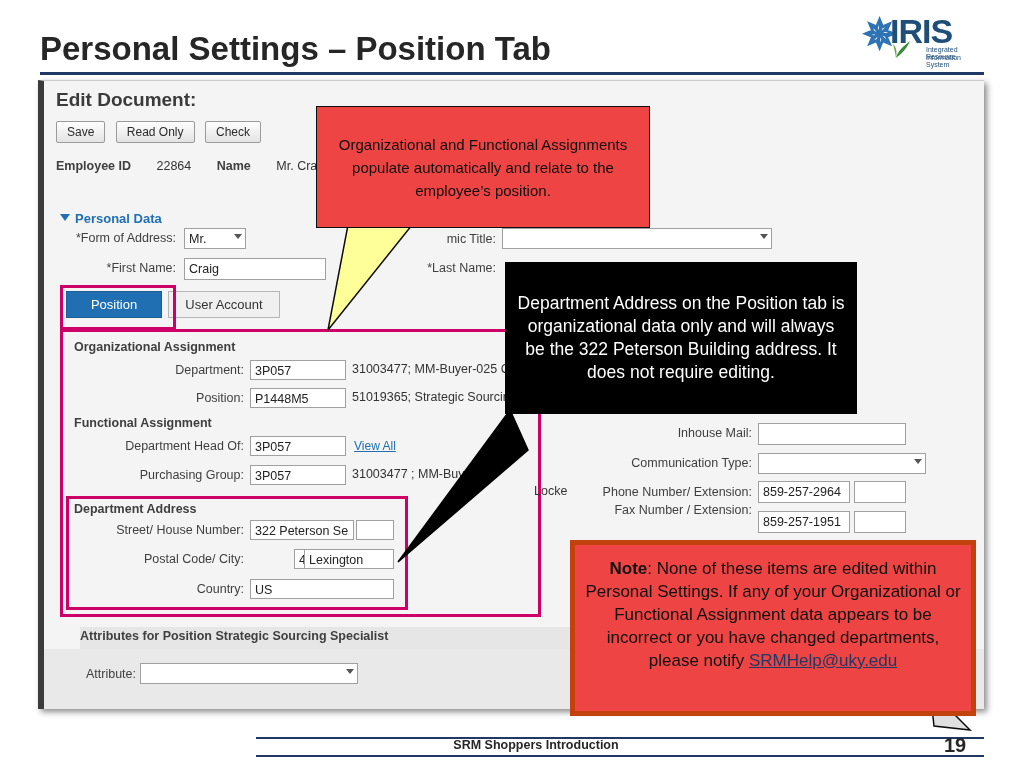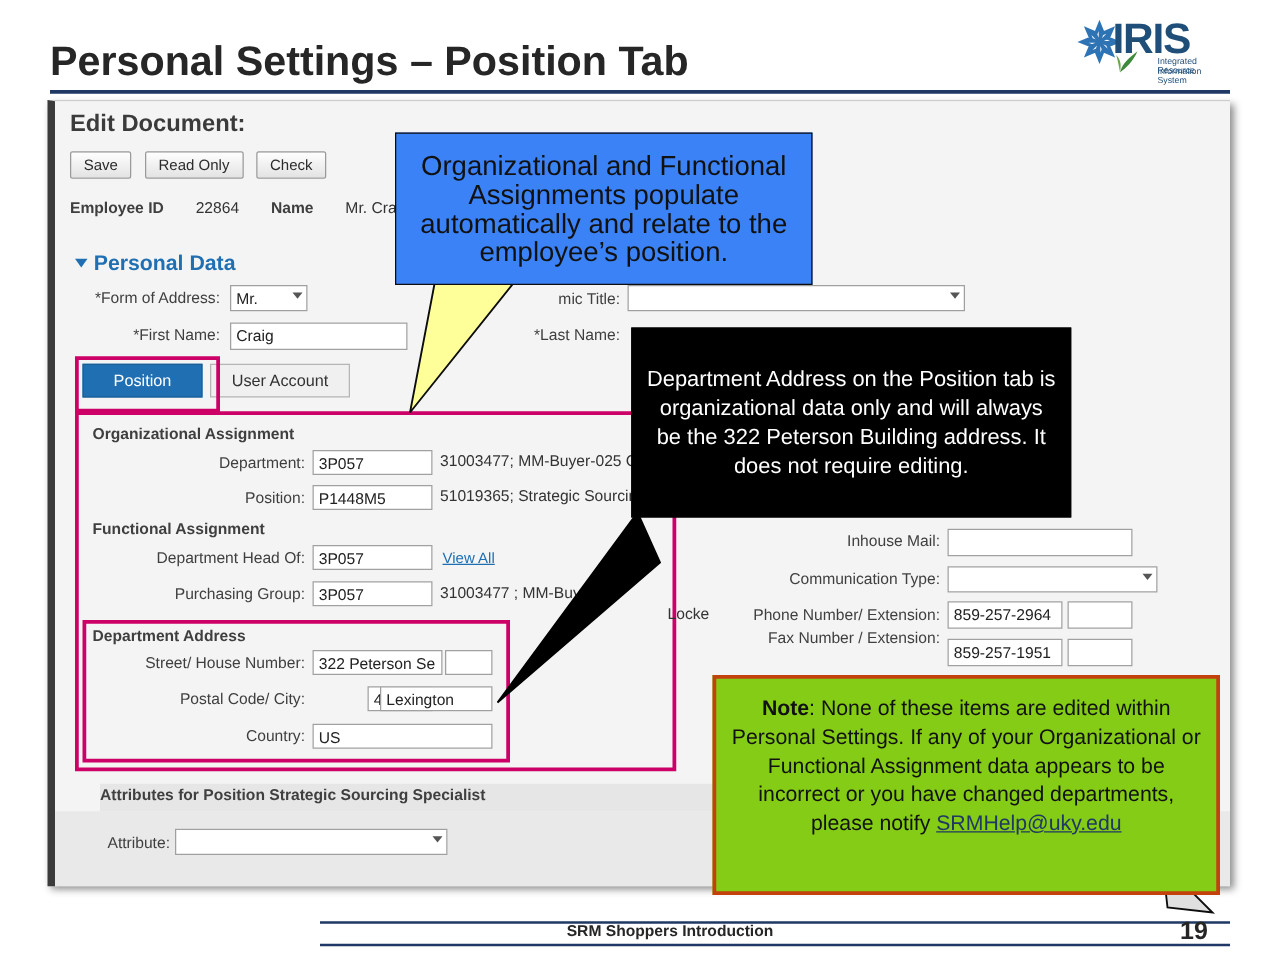--- a/index.html
+++ b/index.html
@@ -48,21 +48,21 @@
   }
   .btnrow { position:absolute; left:12px; top:40px; }
   .gbtn {
     display:inline-block; border:1px solid #9a9a9a; background:linear-gradient(#fefefe,#e3e3e3);
     font-size:12px; color:#2b2b2b; padding:3px 10px; margin-right:6px; border-radius:2px;
   }
   .idrow { position:absolute; left:12px; top:78px; font-size:12.5px; font-weight:bold; color:#3f3f3f; }
   .idrow .val { font-weight:normal; color:#333; }
   .idrow span { margin-right:22px; }
 
-  .section-hdr { position:absolute; left:16px; top:120px; font-size:17px; color:#1f6fb2; font-weight:bold;}
+  .section-hdr { position:absolute; left:16px; top:130px; font-size:13px; color:#1f6fb2; font-weight:bold;}
   .triangle-down {
     display:inline-block; width:0; height:0; margin-right:5px;
     border-left:5px solid transparent; border-right:5px solid transparent; border-top:7px solid #1f6fb2;
     vertical-align:2px;
   }
 
   .lbl { position:absolute; font-size:12.5px; color:#3f3f3f; text-align:right; }
   .field {
     position:absolute; border:1px solid #a0a0a0; background:#ffffff; height:20px;
     font-size:12.5px; color:#222; padding:1px 4px; box-sizing:border-box; line-height:18px;
@@ -96,23 +96,23 @@
   .attr-bar { position:absolute; left:36px; top:546px; width:500px; height:22px; background:#e6e6e6; }
   .attr-title { position:absolute; left:36px; top:548px; font-size:12.5px; font-weight:bold; color:#3f3f3f; }
 
   
   .callout { position:absolute; box-sizing:border-box; }
   .callout .body {
     position:absolute; left:0; top:0; width:100%; height:100%;
     display:flex; align-items:center; justify-content:center; text-align:center;
     padding:8px 10px; box-sizing:border-box;
   }
-  .callout.yellow .body { background:#3b82f6; border:1px solid #0d0d0d; color:#111; font-size:22px; line-height:23px; }
+  .callout.yellow .body { background:#ef4444; border:1px solid #0d0d0d; color:#111; font-size:15px; line-height:23px; }
   .callout.black .body { background:#000000; border:1px solid #000; color:#ffffff; font-size:17.5px; line-height:23px; }
-  .callout.grey .body { background:#84cc16; border:3px solid #c2410c; color:#111; font-size:17px; line-height:23px; }
+  .callout.grey .body { background:#ef4444; border:5px solid #c2410c; color:#111; font-size:17px; line-height:23px; }
 
   .tail { position:absolute; }
 
   
   #footer-rule1 { position:absolute; left:256px; top:737px; width:728px; height:2px; background:#1f3864; }
   #footer-rule2 { position:absolute; left:256px; top:755px; width:728px; height:2px; background:#1f3864; }
   #footer-text { position:absolute; left:256px; top:738px; width:560px; text-align:center; font-size:12.5px; font-weight:bold; color:#262626; }
   #page-number { position:absolute; left:944px; top:734px; font-size:20px; font-weight:bold; color:#262626; }
   #uk-logo { position:absolute; left:38px; top:730px; width:215px; height:24px; }
   #uk-logo .uk { position:absolute; left:0; top:0; background:#0033a0; color:#fff; font-weight:bold; font-size:18px; padding:1px 6px; font-family:"Liberation Serif", serif; }

